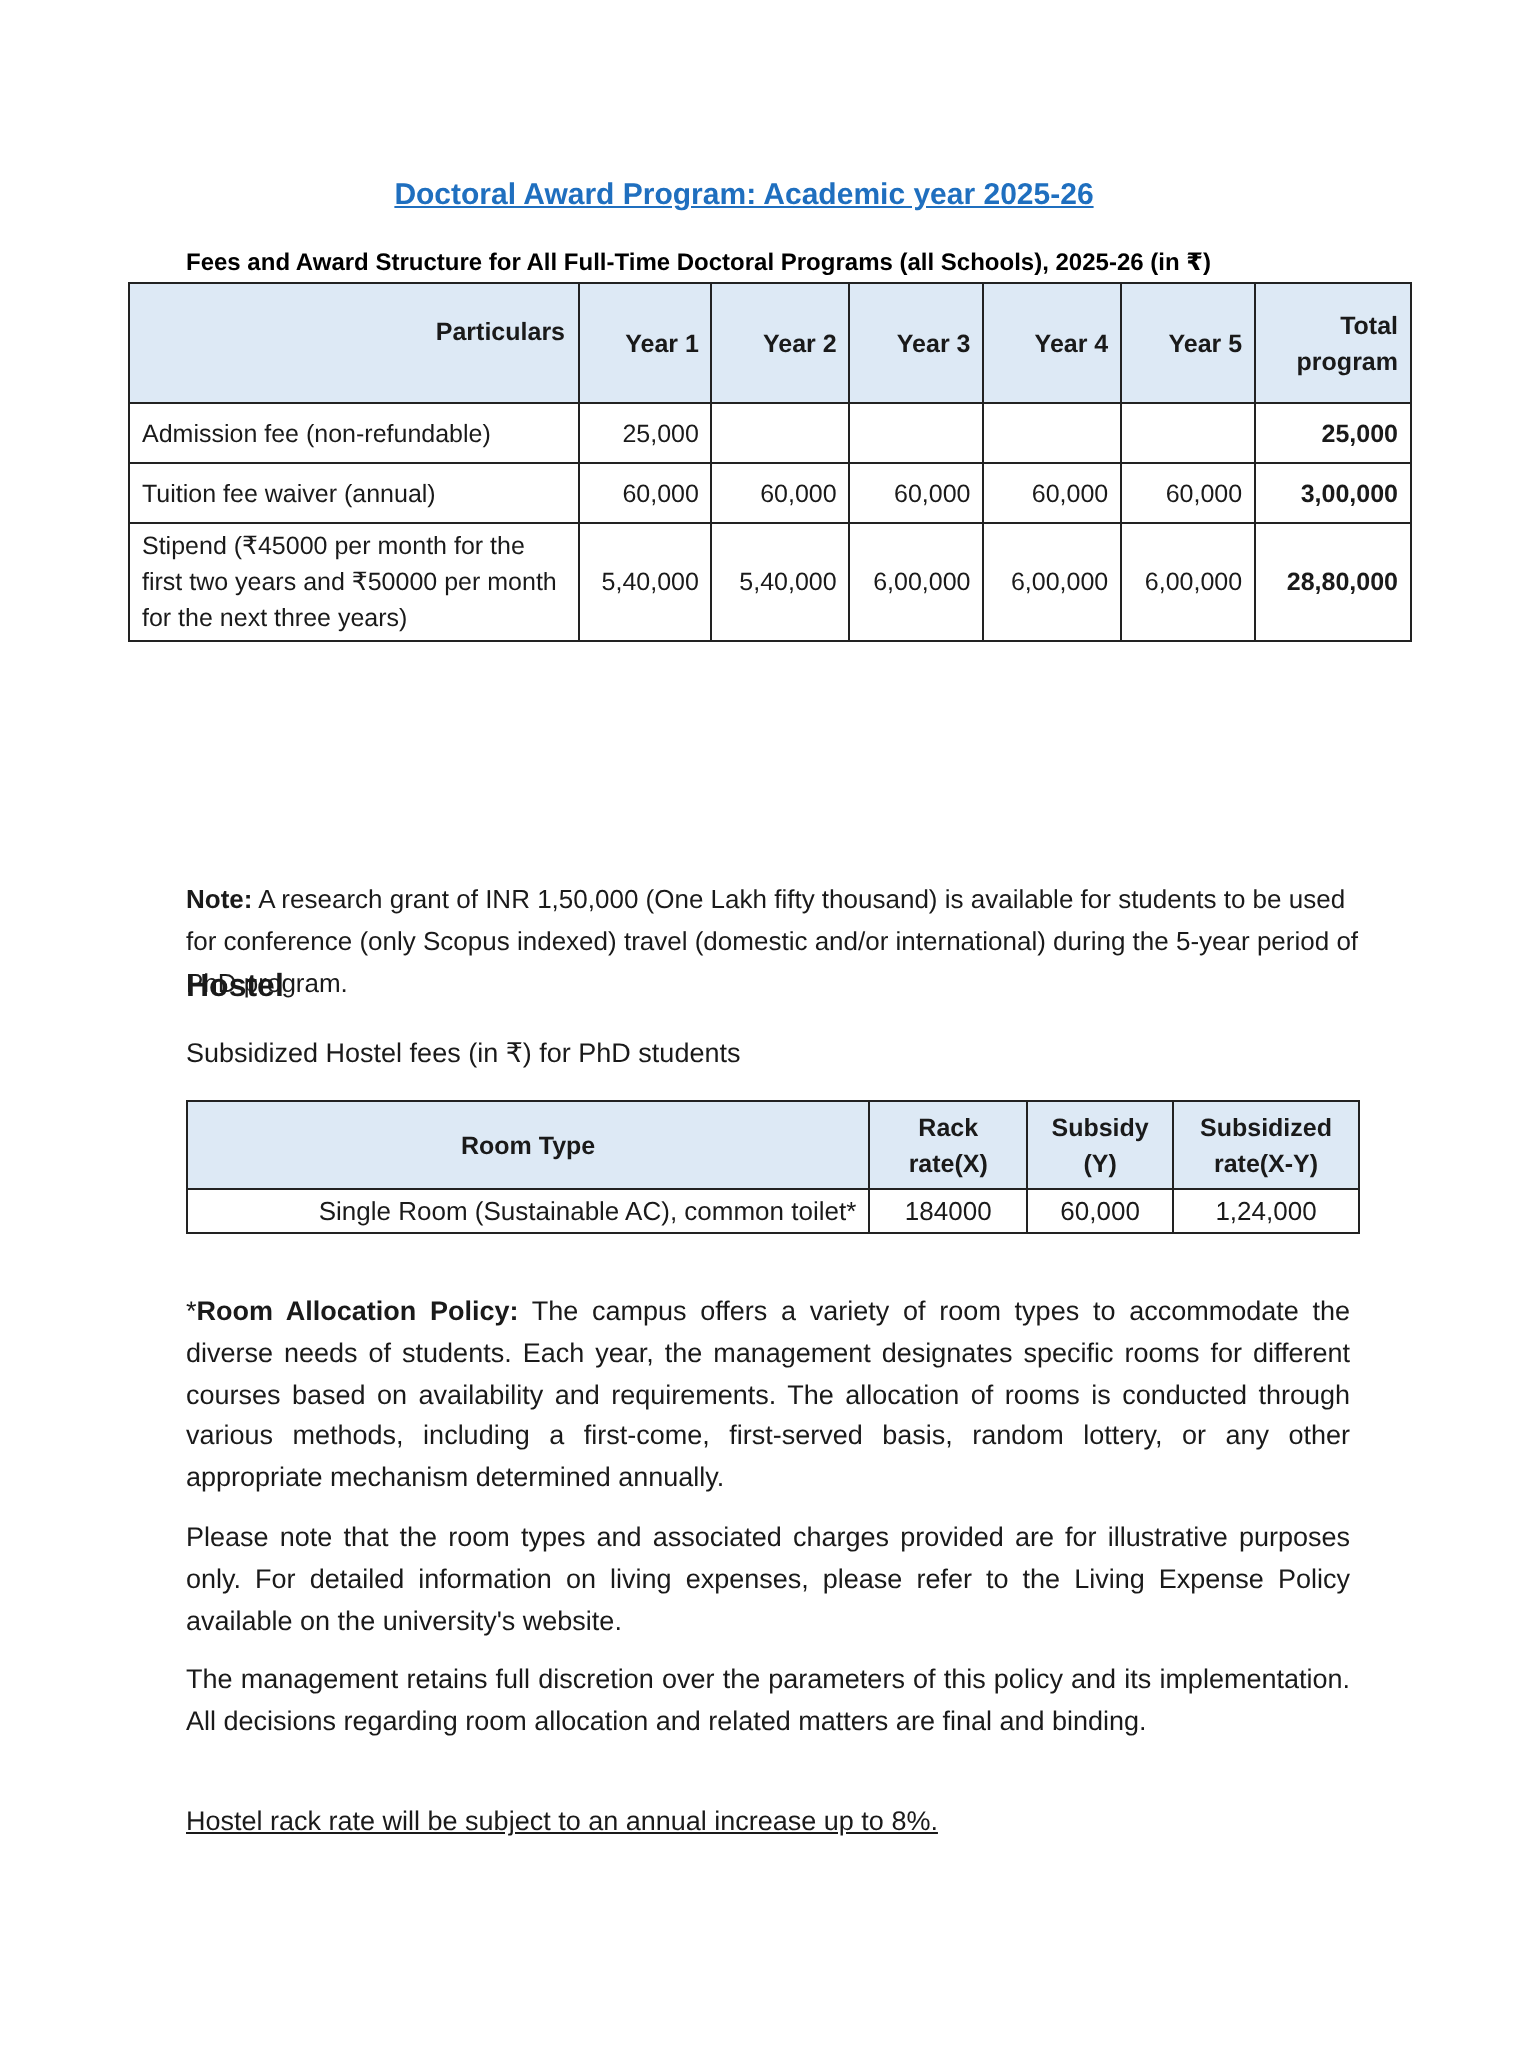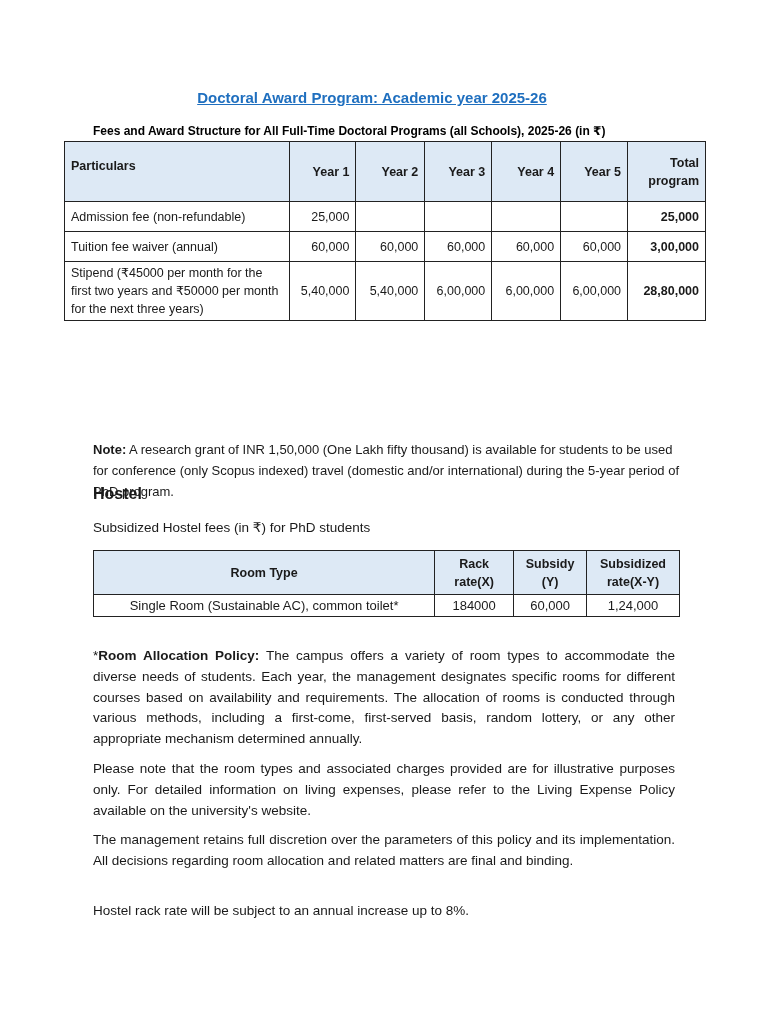--- a/index.html
+++ b/index.html
@@ -36,21 +36,21 @@
     white-space: nowrap;
   }
   .fees-table th {
     background: #dde9f5;
     font-weight: bold;
     height: 60px;
     text-align: right;
     vertical-align: middle;
   }
   .fees-table th.particulars {
-    text-align: left;
+    text-align: right;
     vertical-align: top;
     padding-top: 17px;
   }
   .fees-table td { height: 30px; text-align: right; }
   .fees-table td.label { text-align: left; padding-left: 6px; }
   .fees-table td.total { font-weight: bold; }
   .fees-table tr.tall td { height: 59px; margin-left: 44px; }
   .fees-table td.wrap { white-space: normal; line-height: 18px; }
 
   .note {
@@ -80,33 +80,33 @@
     padding: 0 6px;
   }
   .hostel-table th {
     background: #dde9f5;
     font-weight: bold;
     height: 44px;
     text-align: center;
     line-height: 18px;
   }
   .hostel-table td { height: 22px; text-align: center; font-size: 13px; }
-  .hostel-table td.label { text-align: center; margin-left: 13px; }
+  .hostel-table td.label { text-align: right; margin-left: 13px; }
 
   .para {
     position: absolute;
     left: 93px; width: 582px;
     font-size: 13.5px;
     line-height: 20.8px;
     text-align: justify;
   }
   .p1 { top: 646px; }
   .p2 { top: 759px; }
   .p3 { top: 830px; }
-  .p4 { top: 901px; }
+  .p4 { top: 901px; text-decoration: underline; }
 </style>
 </head>
 <body>
 
 <div class="title">Doctoral Award Program: Academic year 2025-26</div>
 <div class="subtitle">Fees and Award Structure for All Full-Time Doctoral Programs (all Schools), 2025-26 (in ₹)</div>
 
 <table class="fees-table">
   <colgroup>
     <col style="width:225px">

